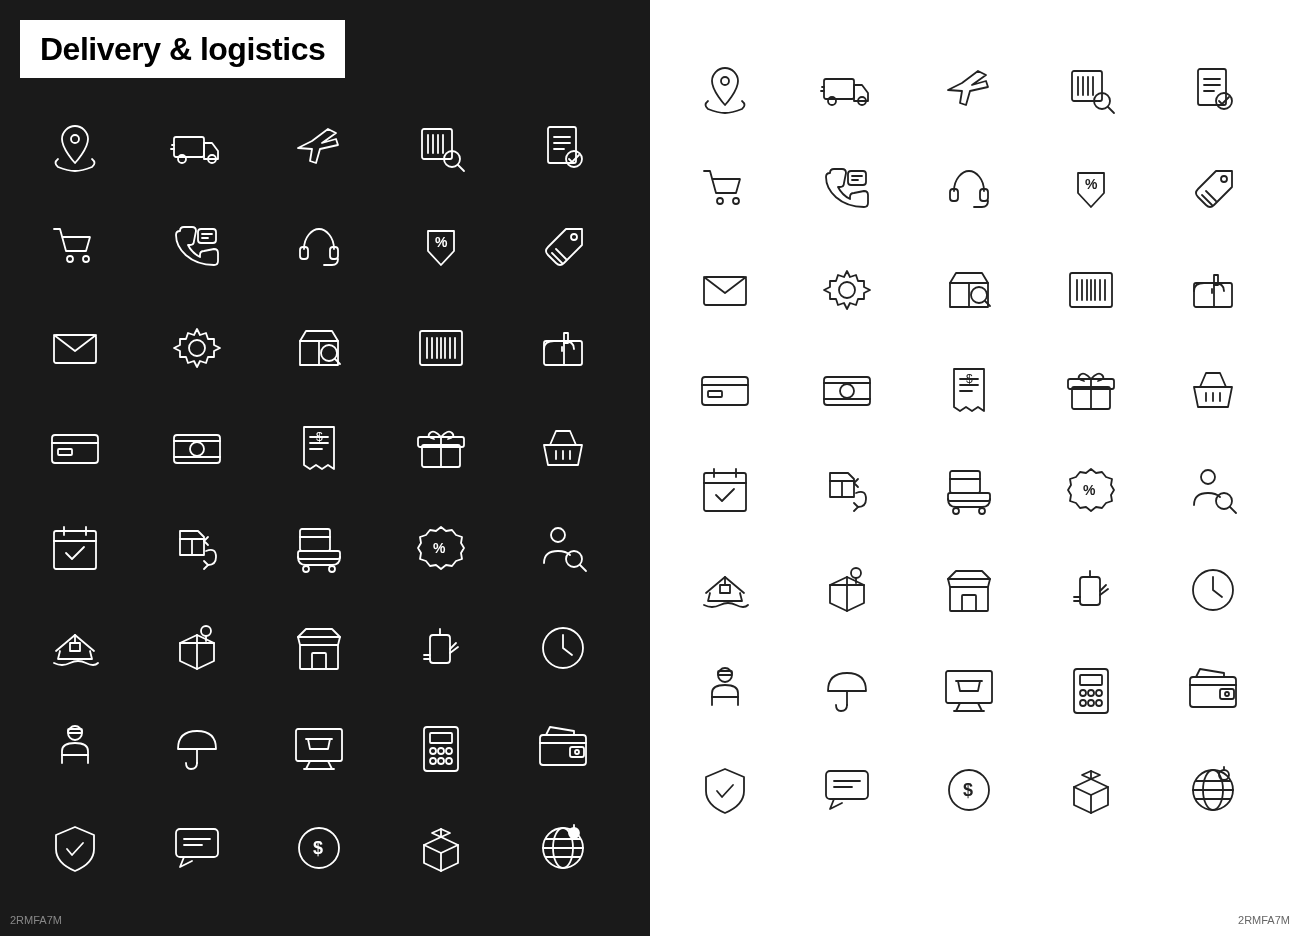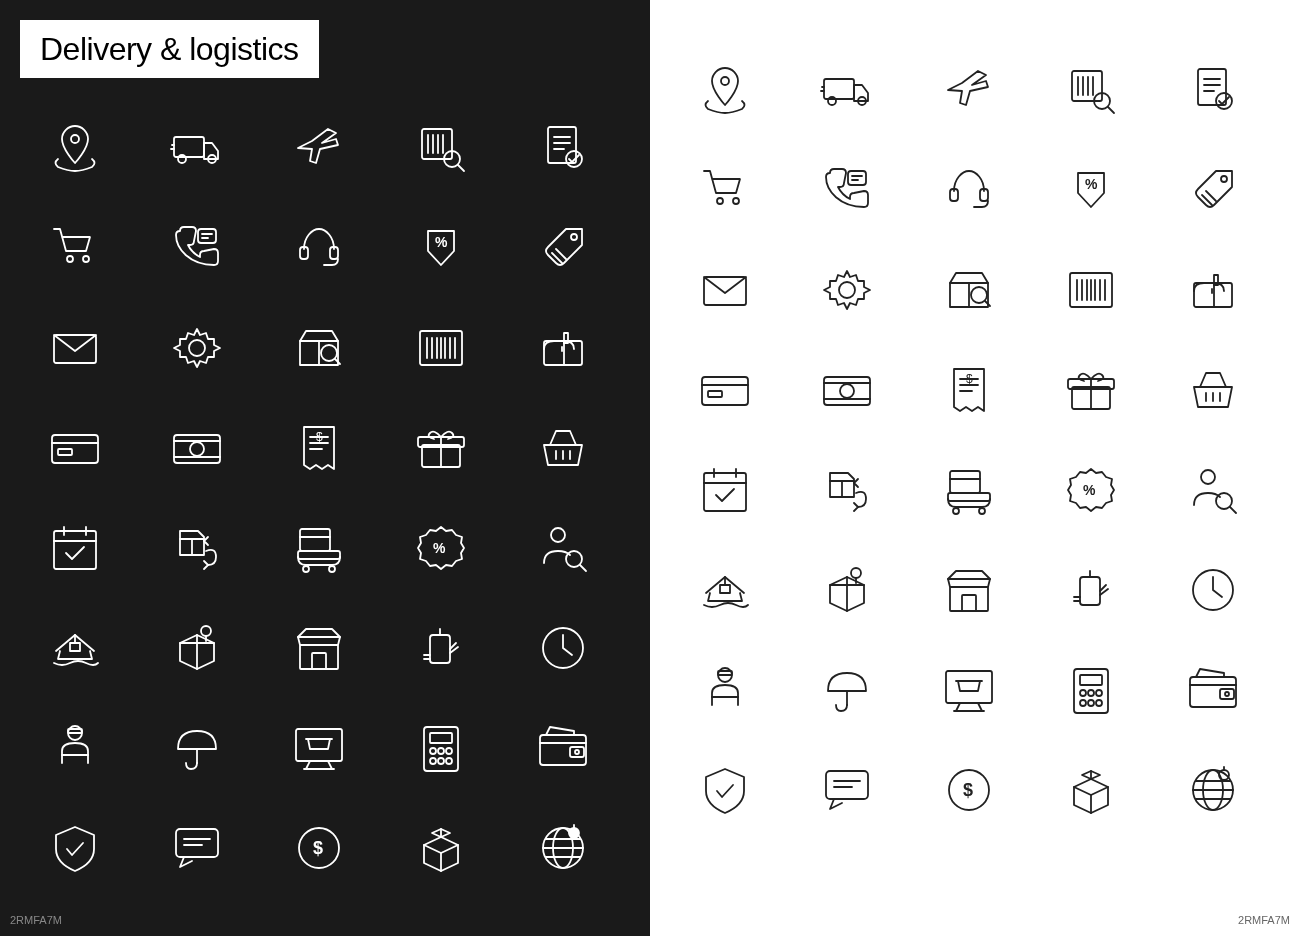--- a/index.html
+++ b/index.html
@@ -26,21 +26,21 @@
       padding-top: 40px;
     }
     .title-box {
       background: #ffffff;
       display: inline-block;
       padding: 10px 20px;
       margin-bottom: 20px;
     }
     .title-text {
       font-size: 32px;
-      font-weight: 400;
+      font-weight: 700;
       color: #000000;
       letter-spacing: -0.5px;
       line-height: 1.2;
     }
     .icons-grid {
       display: grid;
       grid-template-columns: repeat(5, 1fr);
       gap: 10px;
       padding: 5px;
     }

